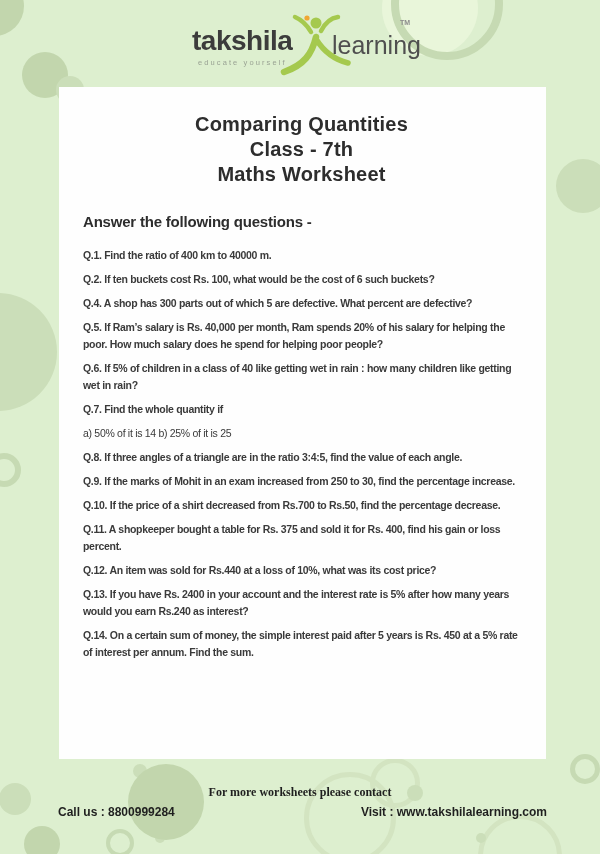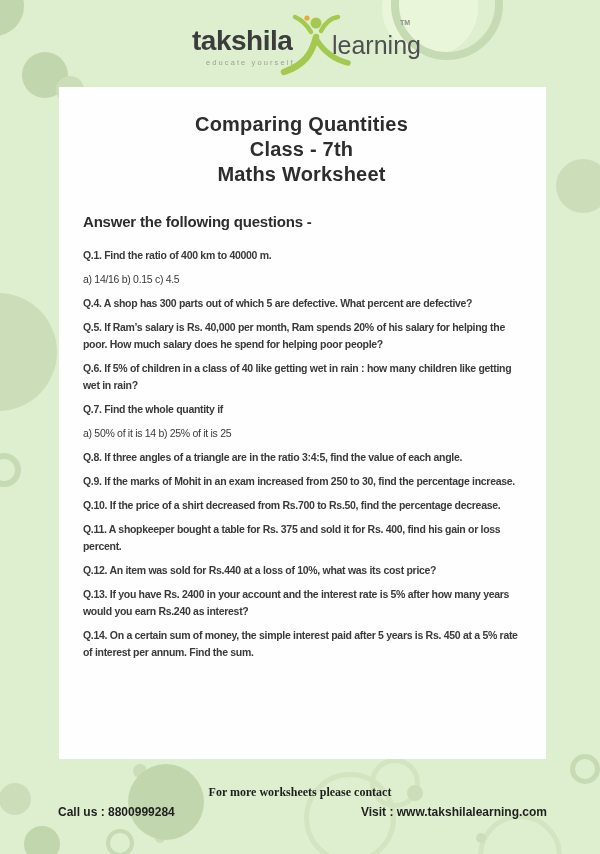--- a/index.html
+++ b/index.html
@@ -49,21 +49,21 @@
   .d13{left:128px;top:764px;width:76px;height:76px;}
   .d14{left:304px;top:772px;width:92px;height:92px;}
   .d15{left:370px;top:758px;width:50px;height:50px;}
   .d16{left:570px;top:754px;width:30px;height:30px;border-width:5px;}
   .d17{left:478px;top:814px;width:84px;height:84px;}
   .d18{left:476px;top:833px;width:10px;height:10px;}
   .d20{left:407px;top:785px;width:16px;height:16px;}
   
   .logo{position:absolute;top:12px;left:50%;transform:translateX(-50%);width:216px;height:70px;z-index:2;}
   .logo-brand{position:absolute;left:0;top:13px;font-size:28px;font-weight:bold;color:var(--logo-text);letter-spacing:-0.5px;}
-  .logo-tagline{position:absolute;left:14px;top:46px;font-size:7.5px;color:var(--logo-sub);letter-spacing:2.1px;}
+  .logo-tagline{position:absolute;left:6px;top:46px;font-size:7.5px;color:var(--logo-sub);letter-spacing:2.1px;}
   .logo-figure{position:absolute;left:86px;top:0;width:76px;height:64px;}
   .logo-learning{position:absolute;left:140px;top:19px;font-size:25px;color:#4f4f4f;}
   .logo-tm{position:absolute;left:208px;top:7px;font-size:7px;color:#8b8b8b;font-weight:bold;}
   
   .card{
     position:absolute;left:59px;top:87px;width:487px;height:672px;
     background:var(--card);z-index:1;
     padding:25px 26px 18px 24px;
   }
   .title{ text-align:center;color:var(--text-dark);font-weight:bold;font-size:20px;line-height:25px;letter-spacing:0.2px;}
@@ -120,21 +120,21 @@
 
 <div class="card">
   <div class="title">
     <div>Comparing Quantities</div>
     <div>Class - 7th</div>
     <div>Maths Worksheet</div>
   </div>
   <div class="section-heading">Answer the following questions -</div>
   <div class="questions">
       <div class="q">Q.1. Find the ratio of 400 km to 40000 m.</div>
-      <div class="q q-option">a) 14/16 b) 0.15 c) 4.5</div>
+      <div class="q">Q.2. If ten buckets cost Rs. 100, what would be the cost of 6 such buckets?</div>
       <div class="q">Q.4. A shop has 300 parts out of which 5 are defective. What percent are defective?</div>
       <div class="q">Q.5. If Ram’s salary is Rs. 40,000 per month, Ram spends 20% of his salary for helping the poor. How much salary does he spend for helping poor people?</div>
       <div class="q">Q.6. If 5% of children in a class of 40 like getting wet in rain : how many children like getting wet in rain?</div>
       <div class="q">Q.7. Find the whole quantity if</div>
       <div class="q q-option">a) 50% of it is 14 b) 25% of it is 25</div>
       <div class="q">Q.8. If three angles of a triangle are in the ratio 3:4:5, find the value of each angle.</div>
       <div class="q">Q.9. If the marks of Mohit in an exam increased from 250 to 30, find the percentage increase.</div>
       <div class="q">Q.10. If the price of a shirt decreased from Rs.700 to Rs.50, find the percentage decrease.</div>
       <div class="q">Q.11. A shopkeeper bought a table for Rs. 375 and sold it for Rs. 400, find his gain or loss percent.</div>
       <div class="q">Q.12. An item was sold for Rs.440 at a loss of 10%, what was its cost price?</div>

